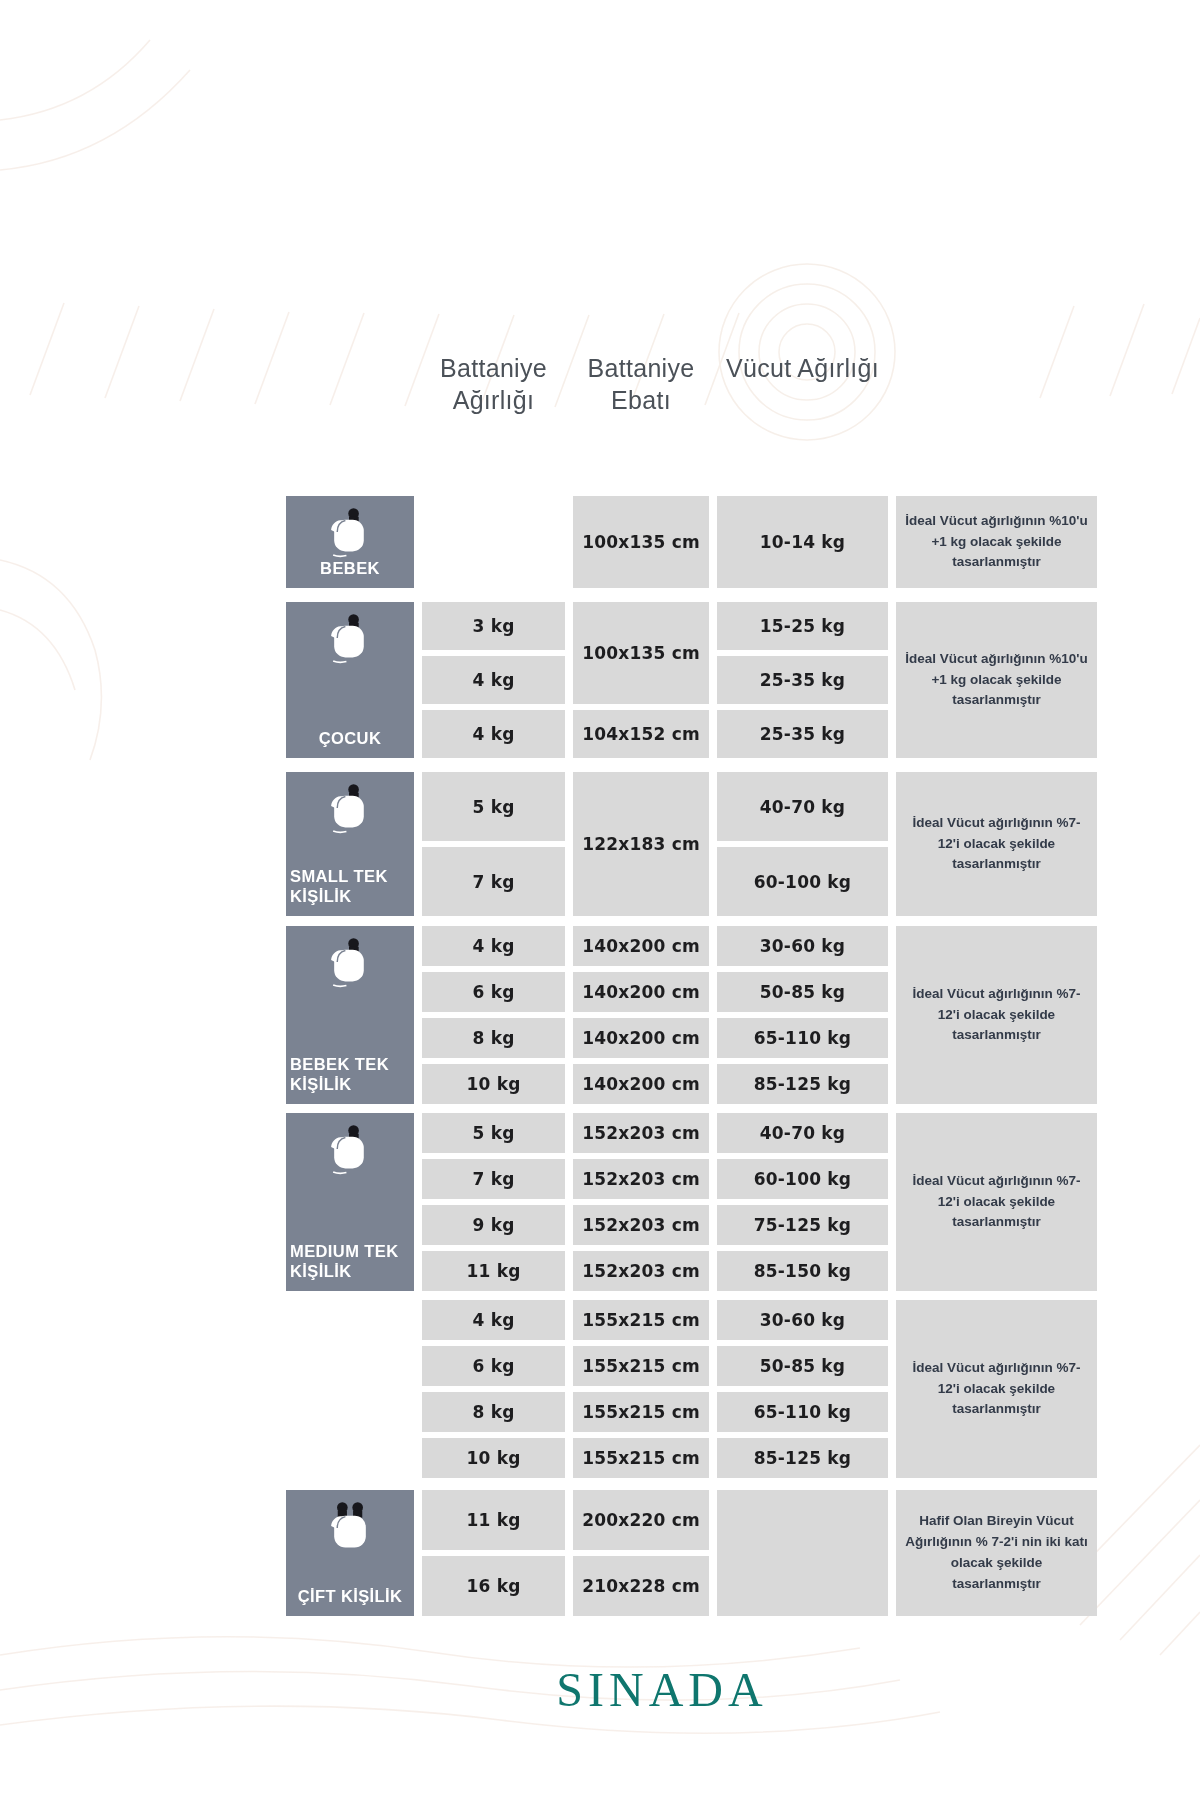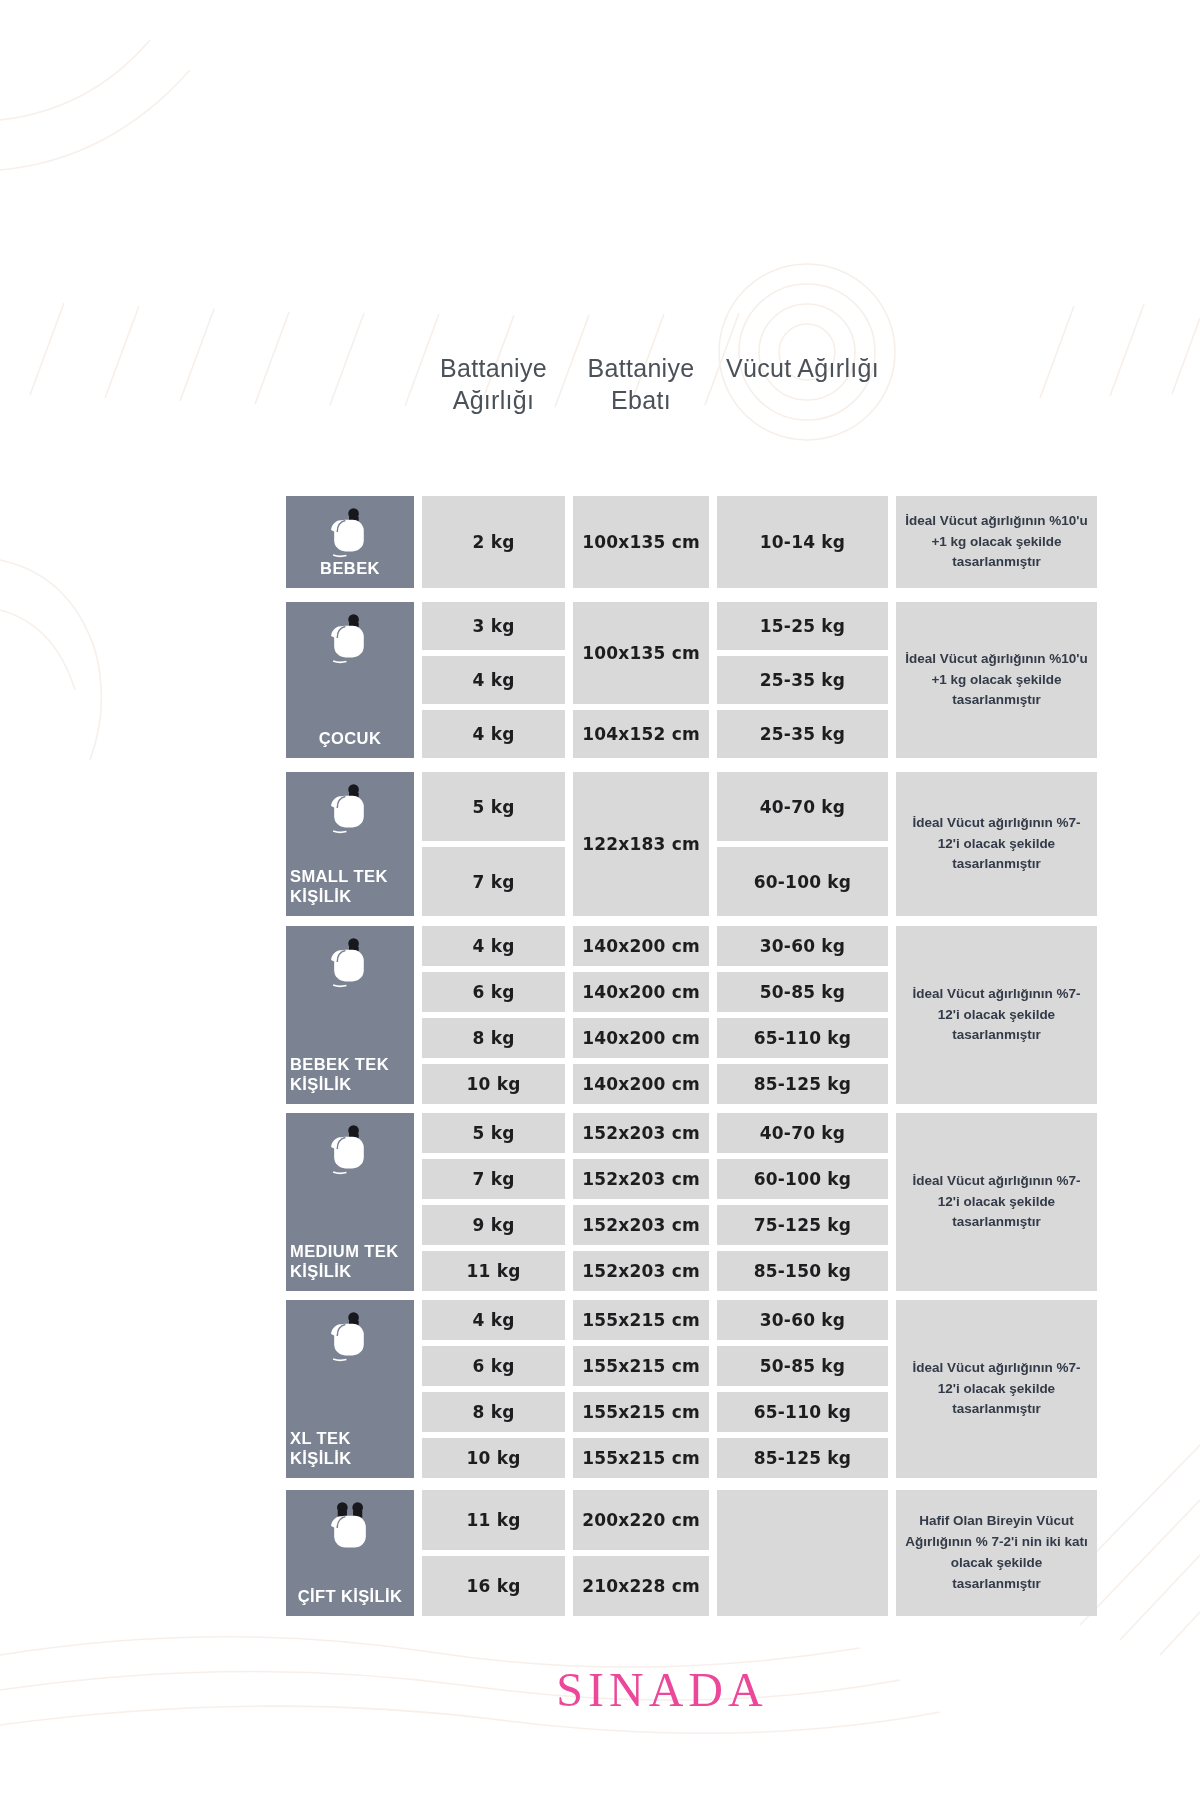--- a/index.html
+++ b/index.html
@@ -26,21 +26,21 @@
         font-size:17px;color:#1d1d1f;letter-spacing:.2px;}
   .note{font-family:"Liberation Sans",sans-serif;font-size:13.5px;font-weight:bold;color:#333b49;
         text-align:center;line-height:1.55;padding:6px 9px;letter-spacing:0;}
   .cat{background:#7b8392;display:flex;flex-direction:column;align-items:center;
        justify-content:space-between;padding:10px 4px 9px;color:#ffffff;}
   .cat-label{font-weight:bold;font-size:16.5px;text-align:left;line-height:1.25;letter-spacing:.4px;}
   .icon{width:48px;height:52px;display:block;flex:0 0 auto;}
 
   .brand{position:absolute;top:1662px;left:362px;width:600px;text-align:center;z-index:2;
          font-family:"Liberation Serif","DejaVu Serif",serif;font-size:48px;font-weight:normal;
-         letter-spacing:5px;color:#ec4899;}
+         letter-spacing:5px;color:#0f766e;}
 </style>
 </head>
 <body>
 
 <div class="page">
 
   <svg class="bg" width="1200" height="1800" viewBox="0 0 1200 1800">
     <g stroke="#f2e7de" stroke-width="1.6" fill="none" opacity="0.65">
       <path d="M0 120 Q90 110 150 40 M0 170 Q110 160 190 70"></path>
       <path d="M30 395 l34 -92 M105 398 l34 -92 M180 401 l34 -92 M255 404 l34 -92 M330 405 l34 -92
@@ -86,21 +86,20 @@
       <div class="h c4">Vücut Ağırlığı</div>
     </div>
 
     <div class="section rows1">
       <div class="cat" style="grid-column:1;grid-row:1">
         <svg class="icon" viewBox="0 0 47 50">
             <use href="#ic-single" xlink:href="#ic-single"></use>
           </svg>
         <span class="cat-label">BEBEK</span>
       </div>
-      <div class="cell" style="grid-column:2;grid-row:1">2 kg</div>
       <div class="cell" style="grid-column:3;grid-row:1">100x135 cm</div>
       <div class="cell" style="grid-column:4;grid-row:1">10-14 kg</div>
       <div class="cell note" style="grid-column:5;grid-row:1">İdeal Vücut ağırlığının %10'u +1 kg olacak şekilde tasarlanmıştır</div>
     </div>
 
     <div class="section rows3">
       <div class="cat" style="grid-column:1;grid-row:1/span 3">
         <svg class="icon" viewBox="0 0 47 50">
             <use href="#ic-single" xlink:href="#ic-single"></use>
           </svg>
@@ -170,26 +169,20 @@
       <div class="cell" style="grid-column:3;grid-row:3">152x203 cm</div>
       <div class="cell" style="grid-column:3;grid-row:4">152x203 cm</div>
       <div class="cell" style="grid-column:4;grid-row:1">40-70 kg</div>
       <div class="cell" style="grid-column:4;grid-row:2">60-100 kg</div>
       <div class="cell" style="grid-column:4;grid-row:3">75-125 kg</div>
       <div class="cell" style="grid-column:4;grid-row:4">85-150 kg</div>
       <div class="cell note" style="grid-column:5;grid-row:1/span 4">İdeal Vücut ağırlığının %7-12'i olacak şekilde tasarlanmıştır</div>
     </div>
 
     <div class="section rows4 mb12">
-      <div class="cat" style="grid-column:1;grid-row:1/span 4">
-        <svg class="icon" viewBox="0 0 47 50">
-            <use href="#ic-single" xlink:href="#ic-single"></use>
-          </svg>
-        <span class="cat-label">XL TEK KİŞİLİK</span>
-      </div>
       <div class="cell" style="grid-column:2;grid-row:1">4 kg</div>
       <div class="cell" style="grid-column:2;grid-row:2">6 kg</div>
       <div class="cell" style="grid-column:2;grid-row:3">8 kg</div>
       <div class="cell" style="grid-column:2;grid-row:4">10 kg</div>
       <div class="cell" style="grid-column:3;grid-row:1">155x215 cm</div>
       <div class="cell" style="grid-column:3;grid-row:2">155x215 cm</div>
       <div class="cell" style="grid-column:3;grid-row:3">155x215 cm</div>
       <div class="cell" style="grid-column:3;grid-row:4">155x215 cm</div>
       <div class="cell" style="grid-column:4;grid-row:1">30-60 kg</div>
       <div class="cell" style="grid-column:4;grid-row:2">50-85 kg</div>

